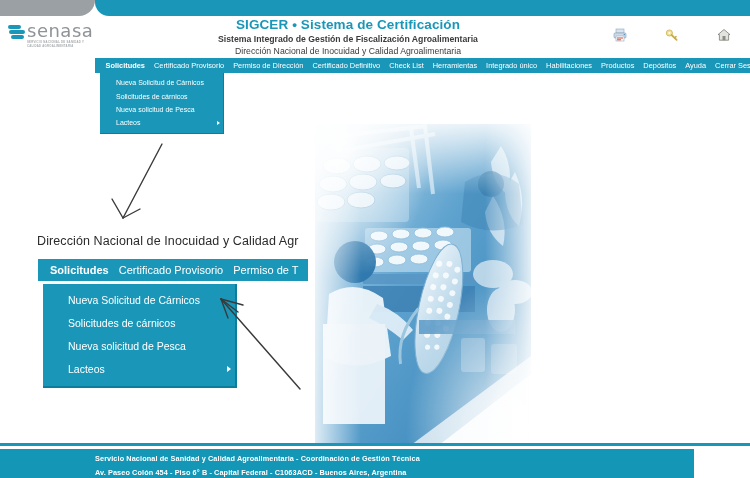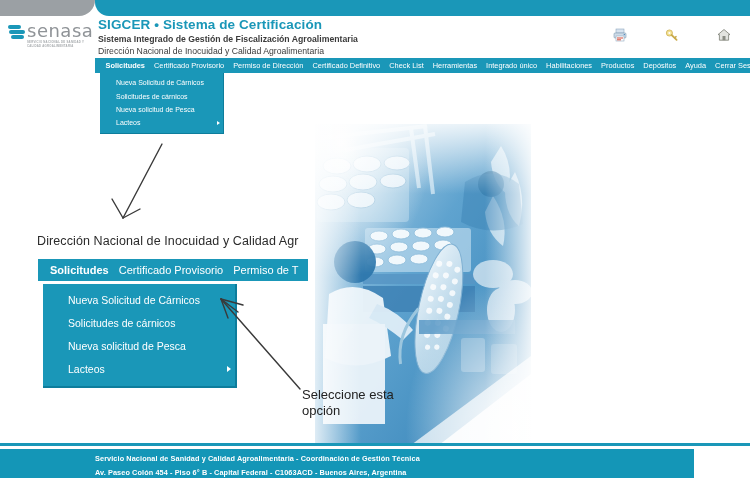--- a/index.html
+++ b/index.html
@@ -78,20 +78,21 @@
     letter-spacing: 0.25px;
     color: #a6aaad;
     font-weight: bold;
   }
 
   
   .hdr {
     position: absolute;
     left: 98px; top: 17px;
     width: 500px;
+    text-align: center;
   }
   .hdr-t1 {
     font-size: 13.5px;
     font-weight: bold;
     color: #1a97b8;
     letter-spacing: 0.1px;
     line-height: 15px;
   }
   .hdr-t2 {
     font-size: 8.7px;
@@ -520,24 +521,20 @@
   <div class="big-dropdown">
     <div class="bdd-item">Nueva Solicitud de Cárnicos</div>
     <div class="bdd-item">Solicitudes de cárnicos</div>
     <div class="bdd-item">Nueva solicitud de Pesca</div>
     <div class="bdd-item">
       <span>Lacteos</span>
       <span class="sub-arrow"></span>
     </div>
   </div>
 
-  <div class="annot">
-    <div>Seleccione esta</div>
-    <div>opción</div>
-  </div>
 
   <svg class="arrows">
     <g stroke="#3a3a3a" stroke-width="1.4" fill="none" stroke-linecap="round">
       <path d="M162 144 L123 218"></path>
       <path d="M123 218 L112 199"></path>
       <path d="M123 218 L140 209"></path>
 
       <path d="M300 389 L221 299"></path>
       <path d="M221 299 L243 305"></path>
       <path d="M221 299 L228 318"></path>

